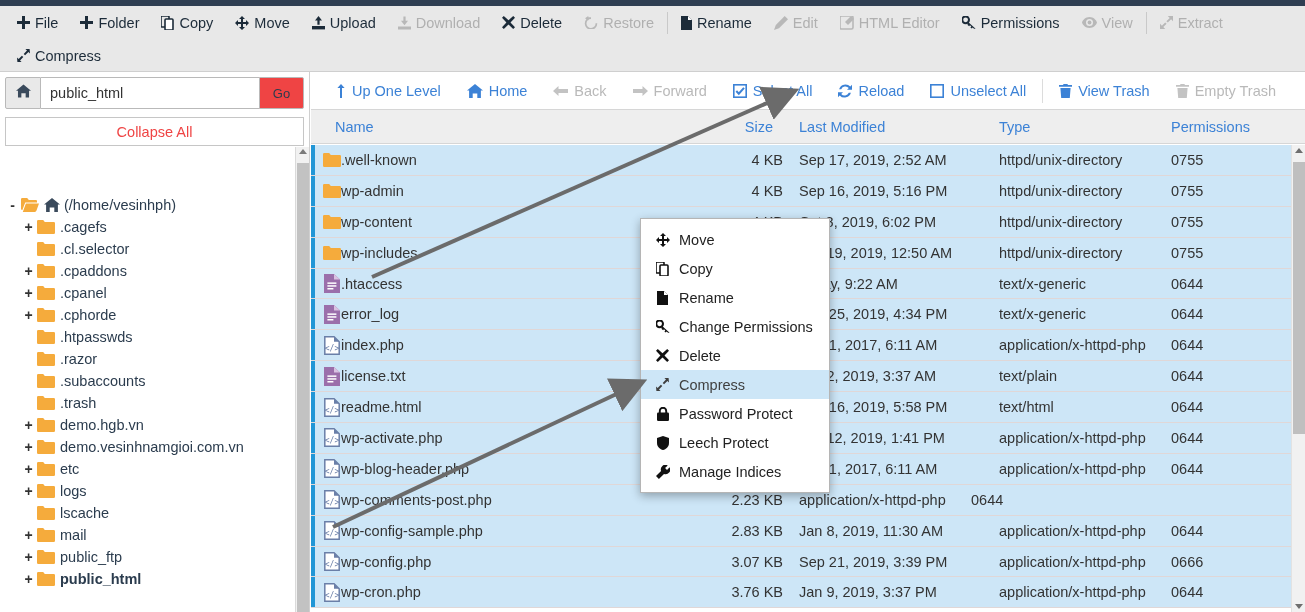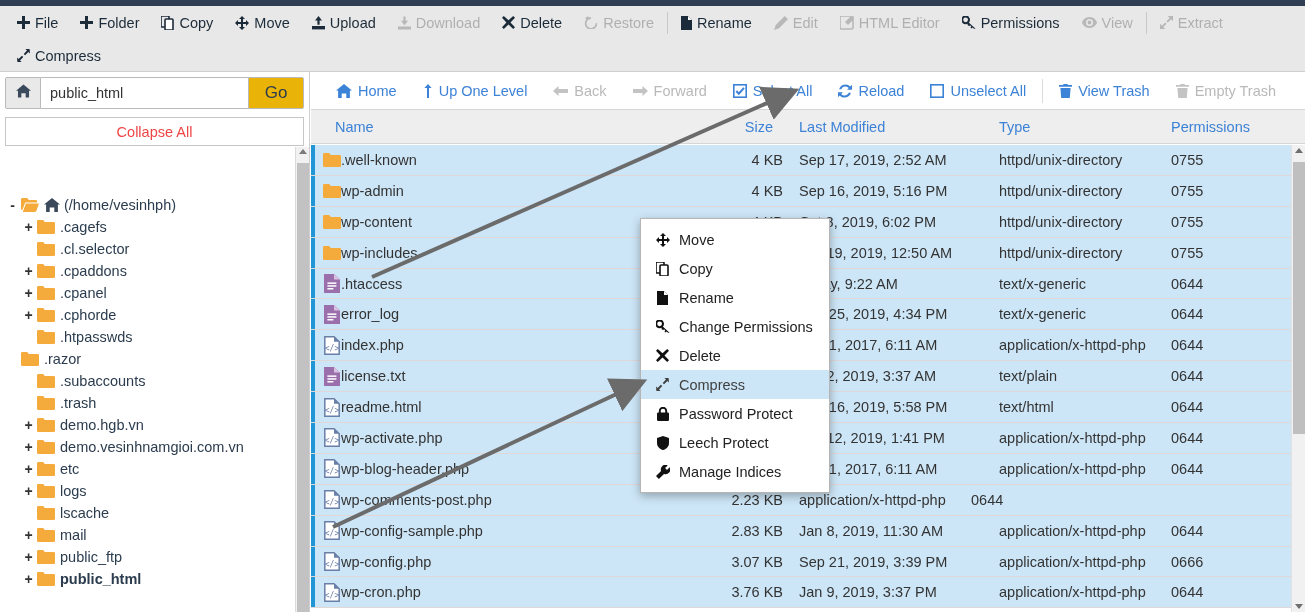--- a/index.html
+++ b/index.html
@@ -42,23 +42,23 @@
     width:36px; border:1px solid #b9b9b9; background:#e9e9e9;
     display:flex; align-items:center; justify-content:center; color:#2b3c4e;
     border-radius:2px 0 0 2px; cursor:pointer;
   }
   .sb-input {
     flex:1; border:1px solid #b9b9b9; border-left:none; border-right:none;
     padding:0 9px; font-size:14.5px; color:#333; background:#fff;
     font-family:"Liberation Sans", sans-serif; outline:none;
   }
   .sb-go {
-    width:56px; border:1px solid #b9b9b9; background:#eab308;
+    width:45px; border:1px solid #b9b9b9; background:#ef4444;
     display:flex; align-items:center; justify-content:center;
-    font-size:17px; color:#2b3c4e; border-radius:0 2px 2px 0; cursor:pointer;
+    font-size:13px; color:#2b3c4e; border-radius:0 2px 2px 0; cursor:pointer;
   }
   .sb-collapse {
     margin:8px 5px 0 5px; height:29px; border:1px solid #c6c6c6; background:#fff;
     display:flex; align-items:center; justify-content:center;
     font-size:14.5px; color:#ef4444; cursor:pointer;
   }
   .tree { position:absolute; top:115px; left:0; right:14px; bottom:0; overflow:hidden; padding-top:7px; }
   .tnode { display:flex; align-items:center; height:22px; font-size:14.5px; color:#2b3c4e; white-space:nowrap; cursor:pointer; }
   .tplus { width:13px; text-align:center; font-weight:bold; color:#333; font-size:14px; flex:0 0 13px; }
   .tfold { margin:0 5px 0 2px; flex:0 0 auto; display:inline-flex; }
@@ -356,21 +356,21 @@
         </div>
         <div class="tnode" style="padding-left: 22px;">
           <span class="tplus"></span>
           <span class="tfold">
             <svg width="18" height="14" viewBox="0 0 18 14">
               <path fill="#f5ab3c" d="M0 1.2A1.2 1.2 0 0 1 1.2 0h5l1.6 2H16.8A1.2 1.2 0 0 1 18 3.2v9.6a1.2 1.2 0 0 1-1.2 1.2H1.2A1.2 1.2 0 0 1 0 12.8z"></path>
             </svg>
           </span>
           <span class="tlabel">.htpasswds</span>
         </div>
-        <div class="tnode" style="padding-left: 6px;">
+        <div class="tnode" style="padding-left: 22px;">
           <span class="tplus"></span>
           <span class="tfold">
             <svg width="18" height="14" viewBox="0 0 18 14">
               <path fill="#f5ab3c" d="M0 1.2A1.2 1.2 0 0 1 1.2 0h5l1.6 2H16.8A1.2 1.2 0 0 1 18 3.2v9.6a1.2 1.2 0 0 1-1.2 1.2H1.2A1.2 1.2 0 0 1 0 12.8z"></path>
             </svg>
           </span>
           <span class="tlabel">.razor</span>
         </div>
         <div class="tnode" style="padding-left: 22px;">
           <span class="tplus"></span>
@@ -466,33 +466,33 @@
     <div class="sb-scroll">
       <div class="arrow-up"></div>
       <div class="sb-thumb"></div>
     </div>
   </div>
 
   <div class="fm">
     <div class="fm-toolbar" id="fmtoolbar">
         <div class="fm-item">
           <span style="display: inline-flex;">
+            <svg width="10" height="14" viewBox="0 0 10 14">
+              <path fill="#3c82d6" d="M5 0l3.6 4H6v10H4V4H1.4z"></path>
+            </svg>
+          </span>
+          <span>Up One Level</span>
+        </div>
+        <div class="fm-item">
+          <span style="display: inline-flex;">
             <svg width="16" height="14" viewBox="0 0 16 14">
               <path fill="#3c82d6" d="M8 0L0 6.6h2.1V14h3.6V9.4h4.6V14h3.6V6.6H16z"></path>
             </svg>
           </span>
           <span>Home</span>
-        </div>
-        <div class="fm-item">
-          <span style="display: inline-flex;">
-            <svg width="10" height="14" viewBox="0 0 10 14">
-              <path fill="#3c82d6" d="M5 0l3.6 4H6v10H4V4H1.4z"></path>
-            </svg>
-          </span>
-          <span>Up One Level</span>
         </div>
         <div class="fm-item disabled">
           <span style="display: inline-flex;">
             <svg width="15" height="12" viewBox="0 0 15 12">
               <path fill="#c3c3c3" d="M0 6l5.5-5v3H15v4H5.5v3z"></path>
             </svg>
           </span>
           <span>Back</span>
         </div>
         <div class="fm-item disabled">

